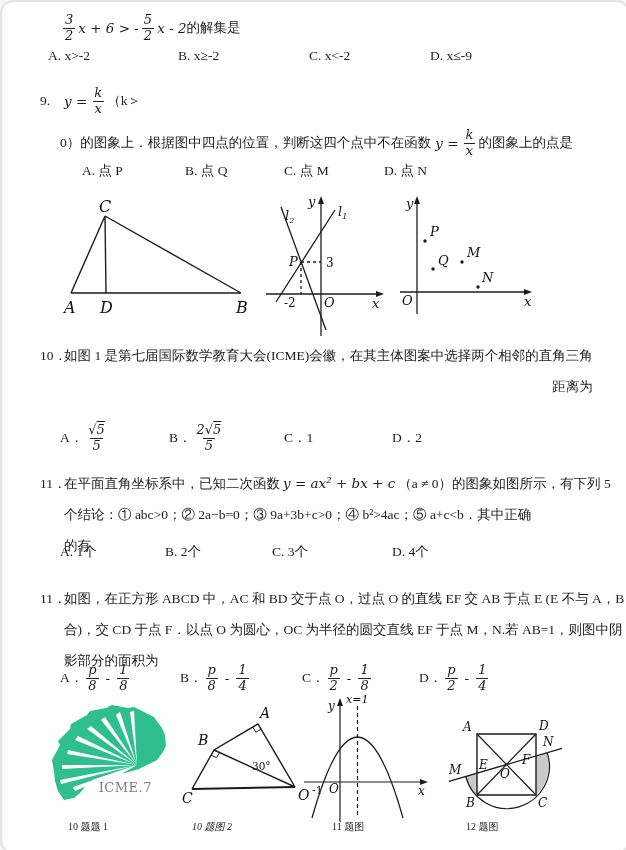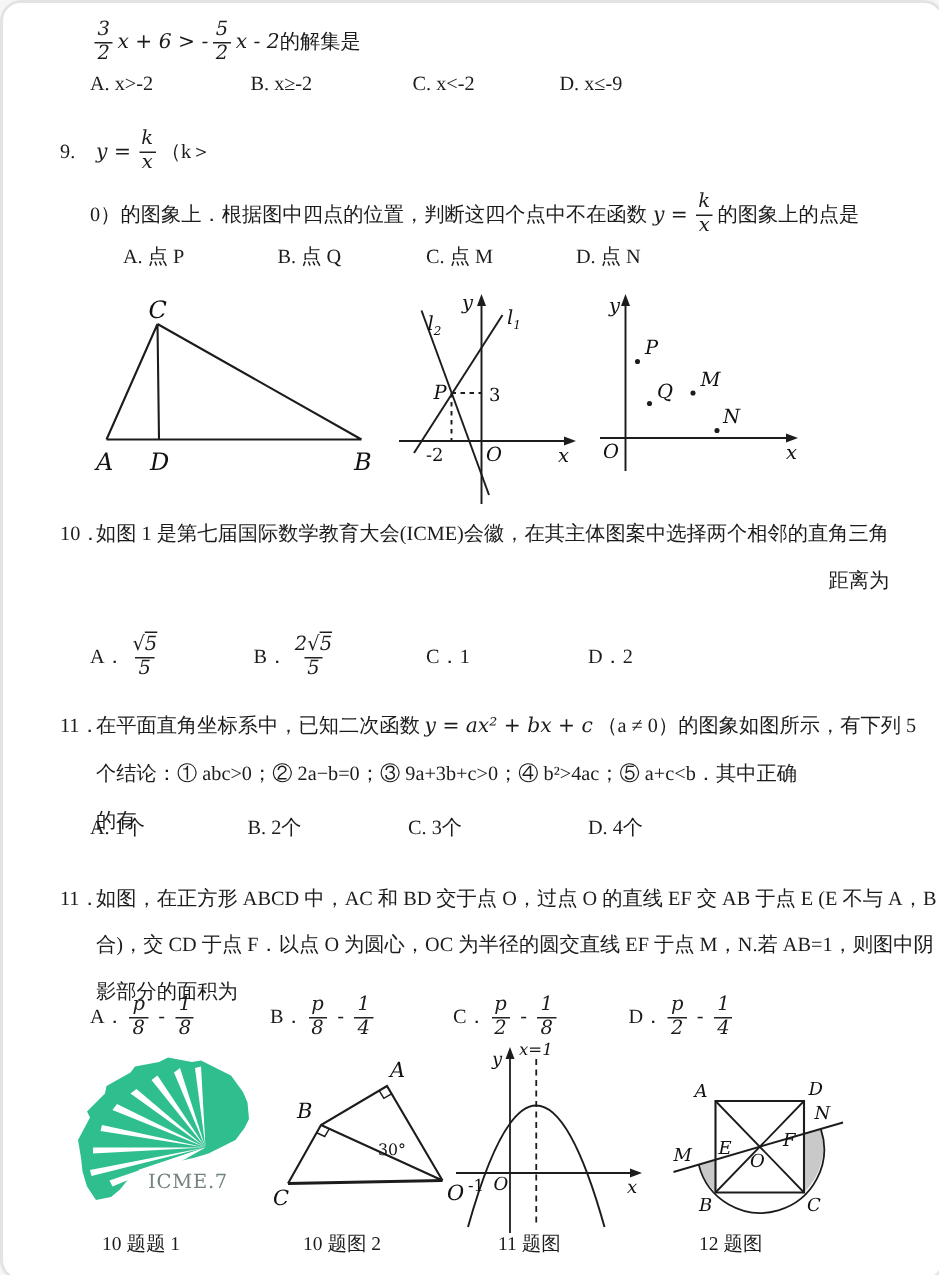--- a/index.html
+++ b/index.html
@@ -14,21 +14,21 @@
   .mathit{font-family:"DejaVu Serif",serif;font-style:italic;}
   .flexline{display:flex;align-items:center;height:42px;white-space:nowrap;}
   .optrow{position:absolute;display:flex;align-items:center;font-size:13.5px;white-space:nowrap;}
   .opt{display:inline-flex;align-items:center;}
   .frac{display:inline-flex;flex-direction:column;align-items:center;line-height:1.08;
         font-family:"DejaVu Serif",serif;font-style:italic;font-size:13px;margin:0 3px;vertical-align:middle;}
   .frac .den{border-top:1px solid #222;padding:0 2px;}
   .frac .num{padding:0 2px;}
   .rad{text-decoration:overline;}
   .minus{margin:0 4px;font-family:"DejaVu Serif",serif;}
-  .caption{position:absolute;font-size:13px;white-space:nowrap;}
+  .caption{position:absolute;font-size:10px;white-space:nowrap;}
   svg{display:block;}
   svg text{font-family:"DejaVu Serif",serif;}
 </style>
 </head>
 <body>
 
 <div class="page">
 
   <div class="abs qtext" style="left:58px;top:6px;display:flex;align-items:center;height:40px;">
     <span class="frac">
@@ -36,21 +36,21 @@
         <span class="den">2</span>
       </span>
     <span class="mathit">x + 6 &gt; -</span>
     <span class="frac">
         <span class="num">5</span>
         <span class="den">2</span>
       </span>
     <span class="mathit">x - 2</span>
     <span>的解集是</span>
   </div>
-  <div class="optrow" style="left:58px;top:46px;">
+  <div class="optrow" style="left:46px;top:46px;gap:23px;">
     <span class="opt" style="width:107px">A. x&gt;-2</span>
     <span class="opt" style="width:108px">B. x≥-2</span>
     <span class="opt" style="width:98px">C. x&lt;-2</span>
     <span class="opt">D. x≤-9</span>
   </div>
 
   <div class="abs qtext" style="left:38px;top:78px;width:580px;">
     <div class="flexline">
       <span class="qnum" style="width:20px">9.</span>
       <span class="mathit" style="margin:0 2px 0 4px;">y =</span>
@@ -302,17 +302,17 @@
         <text x="52" y="80">O</text>
         <text x="31" y="71">E</text>
         <text x="74" y="66">F</text>
         <text x="1" y="76">M</text>
         <text x="95" y="48">N</text>
       </g>
     </g>
   </svg>
 
   <span class="caption" style="left:66px;top:818px;">10 题题 1</span>
-  <span class="caption" style="left:200px;top:818px;">10 题图 2</span>
+  <span class="caption" style="left:190px;top:818px;font-style:italic;">10 题图 2</span>
   <span class="caption" style="left:330px;top:818px;">11 题图</span>
   <span class="caption" style="left:464px;top:818px;">12 题图</span>
 
 </div>
 
 </body></html>

